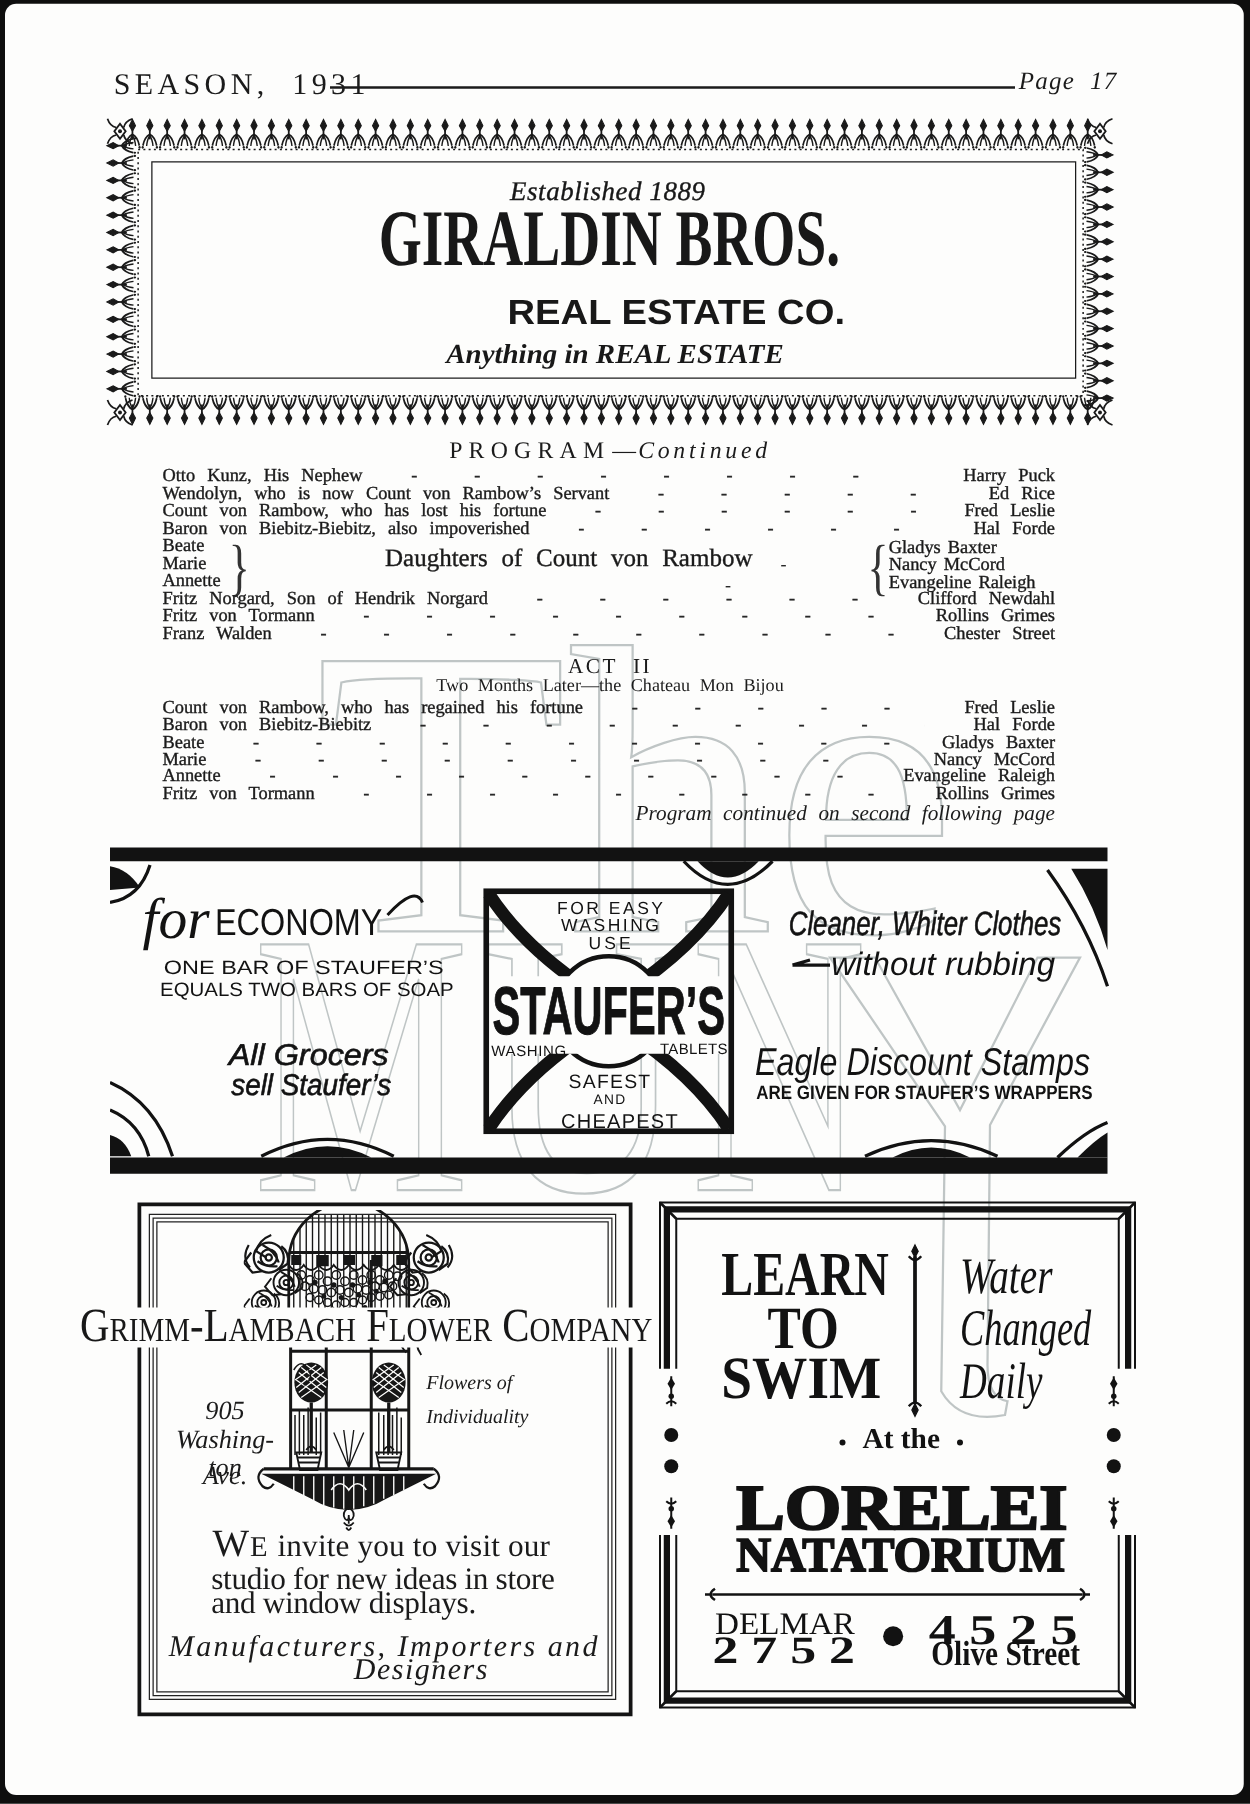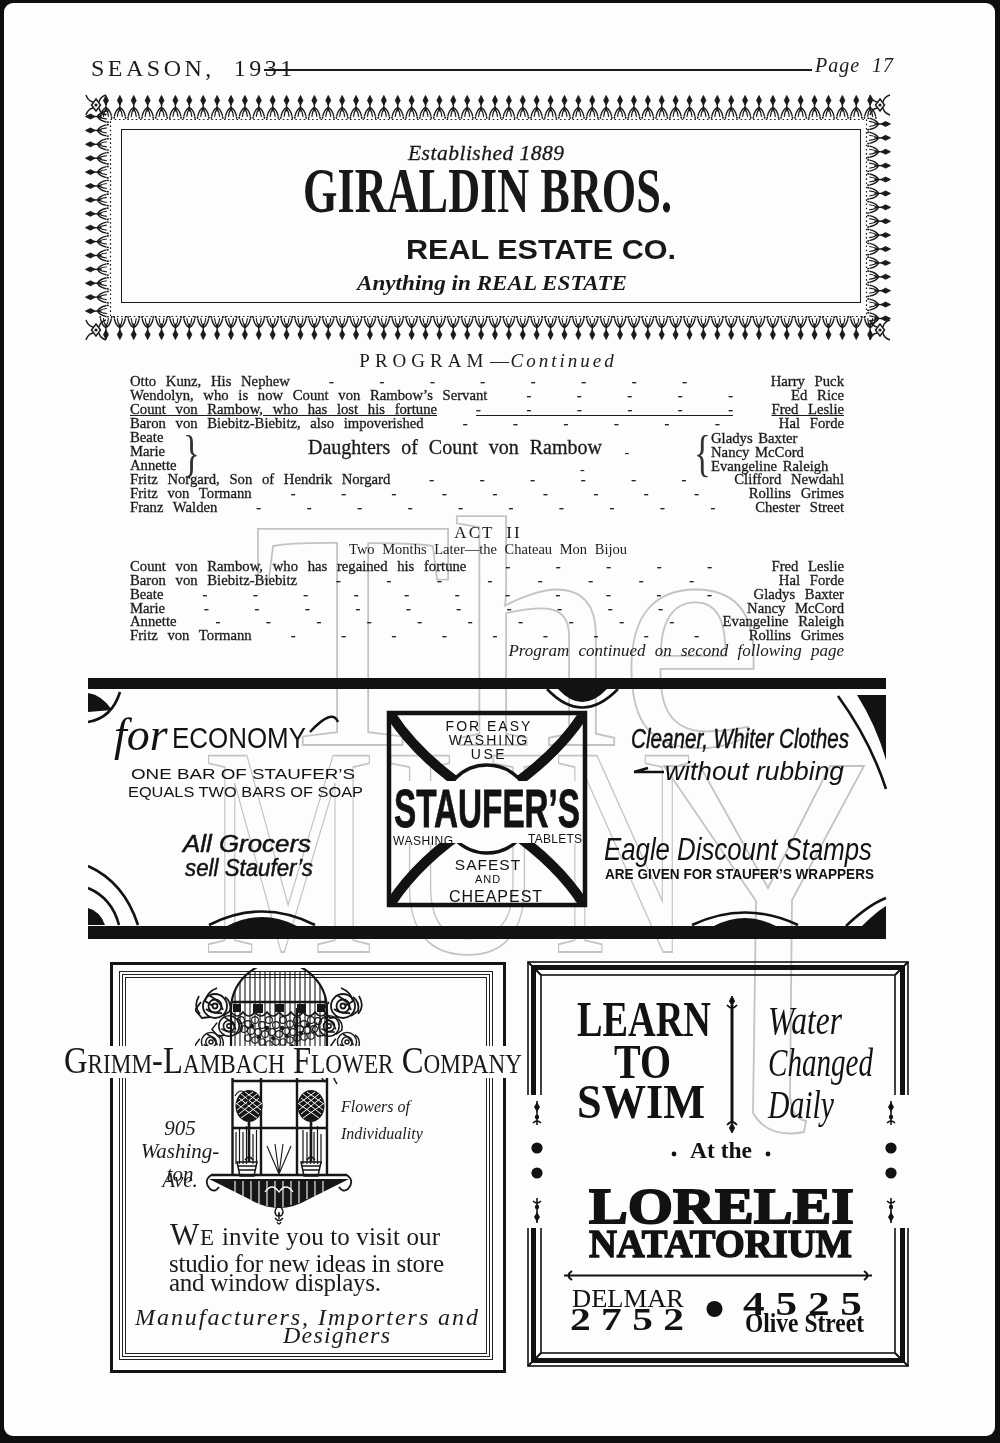--- a/index.html
+++ b/index.html
@@ -125,21 +125,21 @@
 <div class="row" style="top:374px;">
     <span>Otto Kunz, His Nephew</span>
     <span class="ld">- - - - - - - - - - - -</span>
     <span class="nm">Harry Puck</span>
   </div>
 <div class="row" style="top:388px;">
     <span>Wendolyn, who is now Count von Rambow’s Servant</span>
     <span class="ld">- - - - - - - -</span>
     <span class="nm">Ed Rice</span>
   </div>
-<div class="row" style="top:402px;text-decoration:underline;">
+<div class="row" style="top:402px;">
     <span>Count von Rambow, who has lost his fortune</span>
     <span class="ld">- - - - - - - - -</span>
     <span class="nm">Fred Leslie</span>
   </div>
 <div class="row" style="top:416px;">
     <span>Baron von Biebitz-Biebitz, also impoverished</span>
     <span class="ld">- - - - - - - -</span>
     <span class="nm">Hal Forde</span>
   </div>
 

